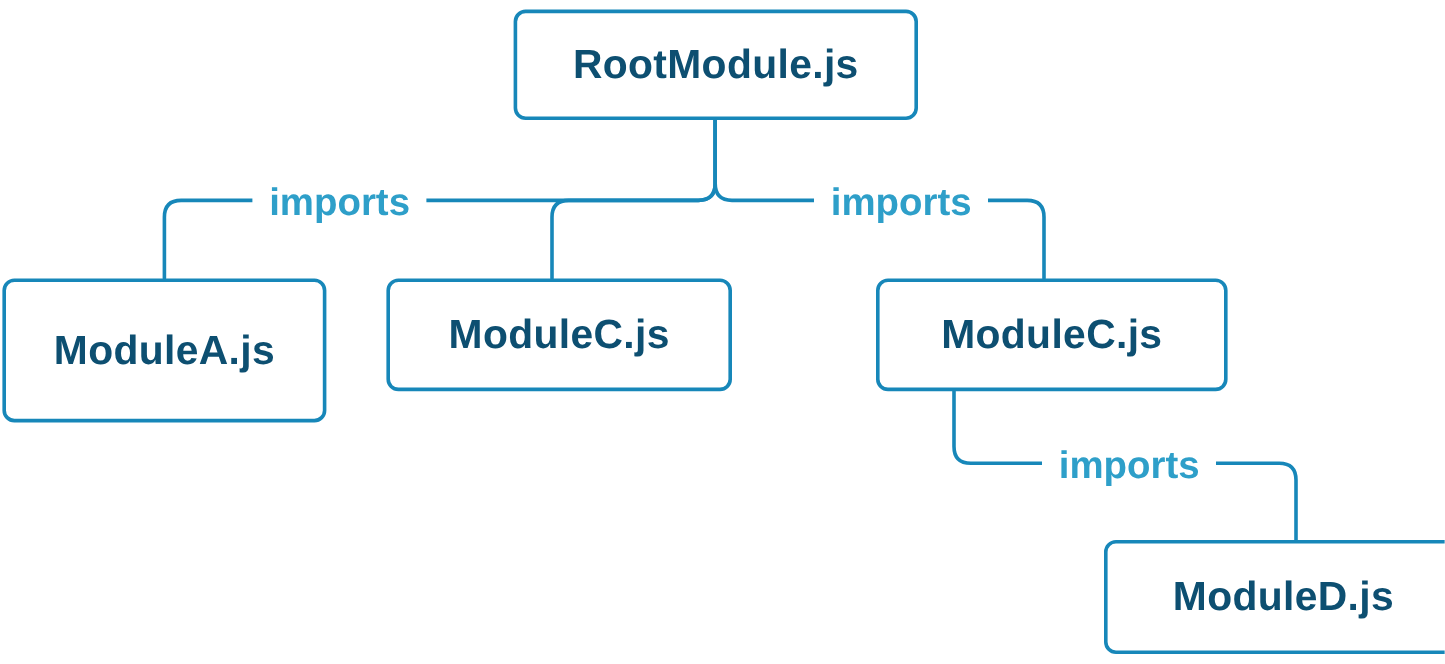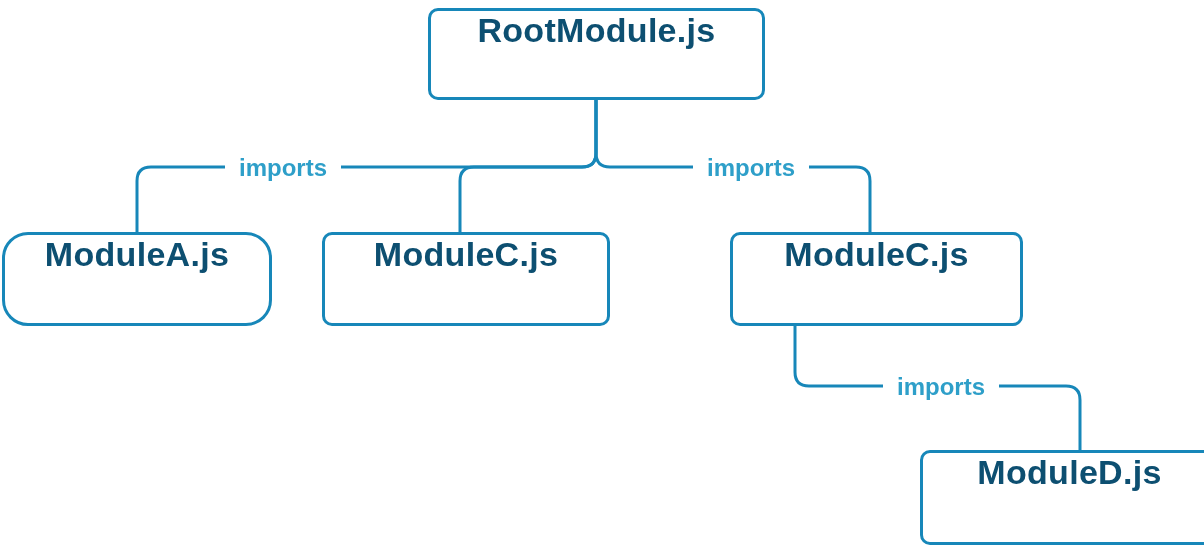--- a/index.html
+++ b/index.html
@@ -28,43 +28,44 @@
     stroke-width: 3;
     stroke-linecap: round;
   }
   .node {
     position: absolute;
     box-sizing: border-box;
     background: #ffffff;
     border: 3px solid var(--node-border, #1787b9);
     border-radius: 10px;
     display: flex;
+    align-items: center;
     justify-content: center;
   }
   .node .label {
     color: var(--node-text, #0d4f71);
     font-size: 34px;
     font-weight: 700;
     letter-spacing: 0.3px;
     white-space: nowrap;
   }
   .edge-label {
     position: absolute;
     transform: translate(-50%, -50%);
     background: var(--background, #ffffff);
     color: var(--edge-label-text, #2e9fc9);
-    font-size: 24px;
+    font-size: 32px;
     font-weight: 700;
     padding: 2px 14px;
     white-space: nowrap;
     line-height: 1;
   }
   
   .node-root    { left: 428px; top: 8px;   width: 337px; height: 92px; }
-  .node-moduleA { left: 2px;   top: 232px; width: 270px; height: 94px; border-radius: 26px; }
+  .node-moduleA { left: 2px;   top: 232px; width: 270px; height: 120px; }
   .node-moduleB { left: 322px; top: 232px; width: 288px; height: 94px; }
   .node-moduleC { left: 682px; top: 232px; width: 293px; height: 94px; margin-left: 48px; }
   .node-moduleD { left: 920px; top: 450px; width: 299px; height: 95px; }
   
   .edge-label-left   { left: 283px; top: 168px; }
   .edge-label-right  { left: 751px; top: 168px; }
   .edge-label-bottom { left: 941px; top: 387px; }
 </style>
 </head>
 <body>

